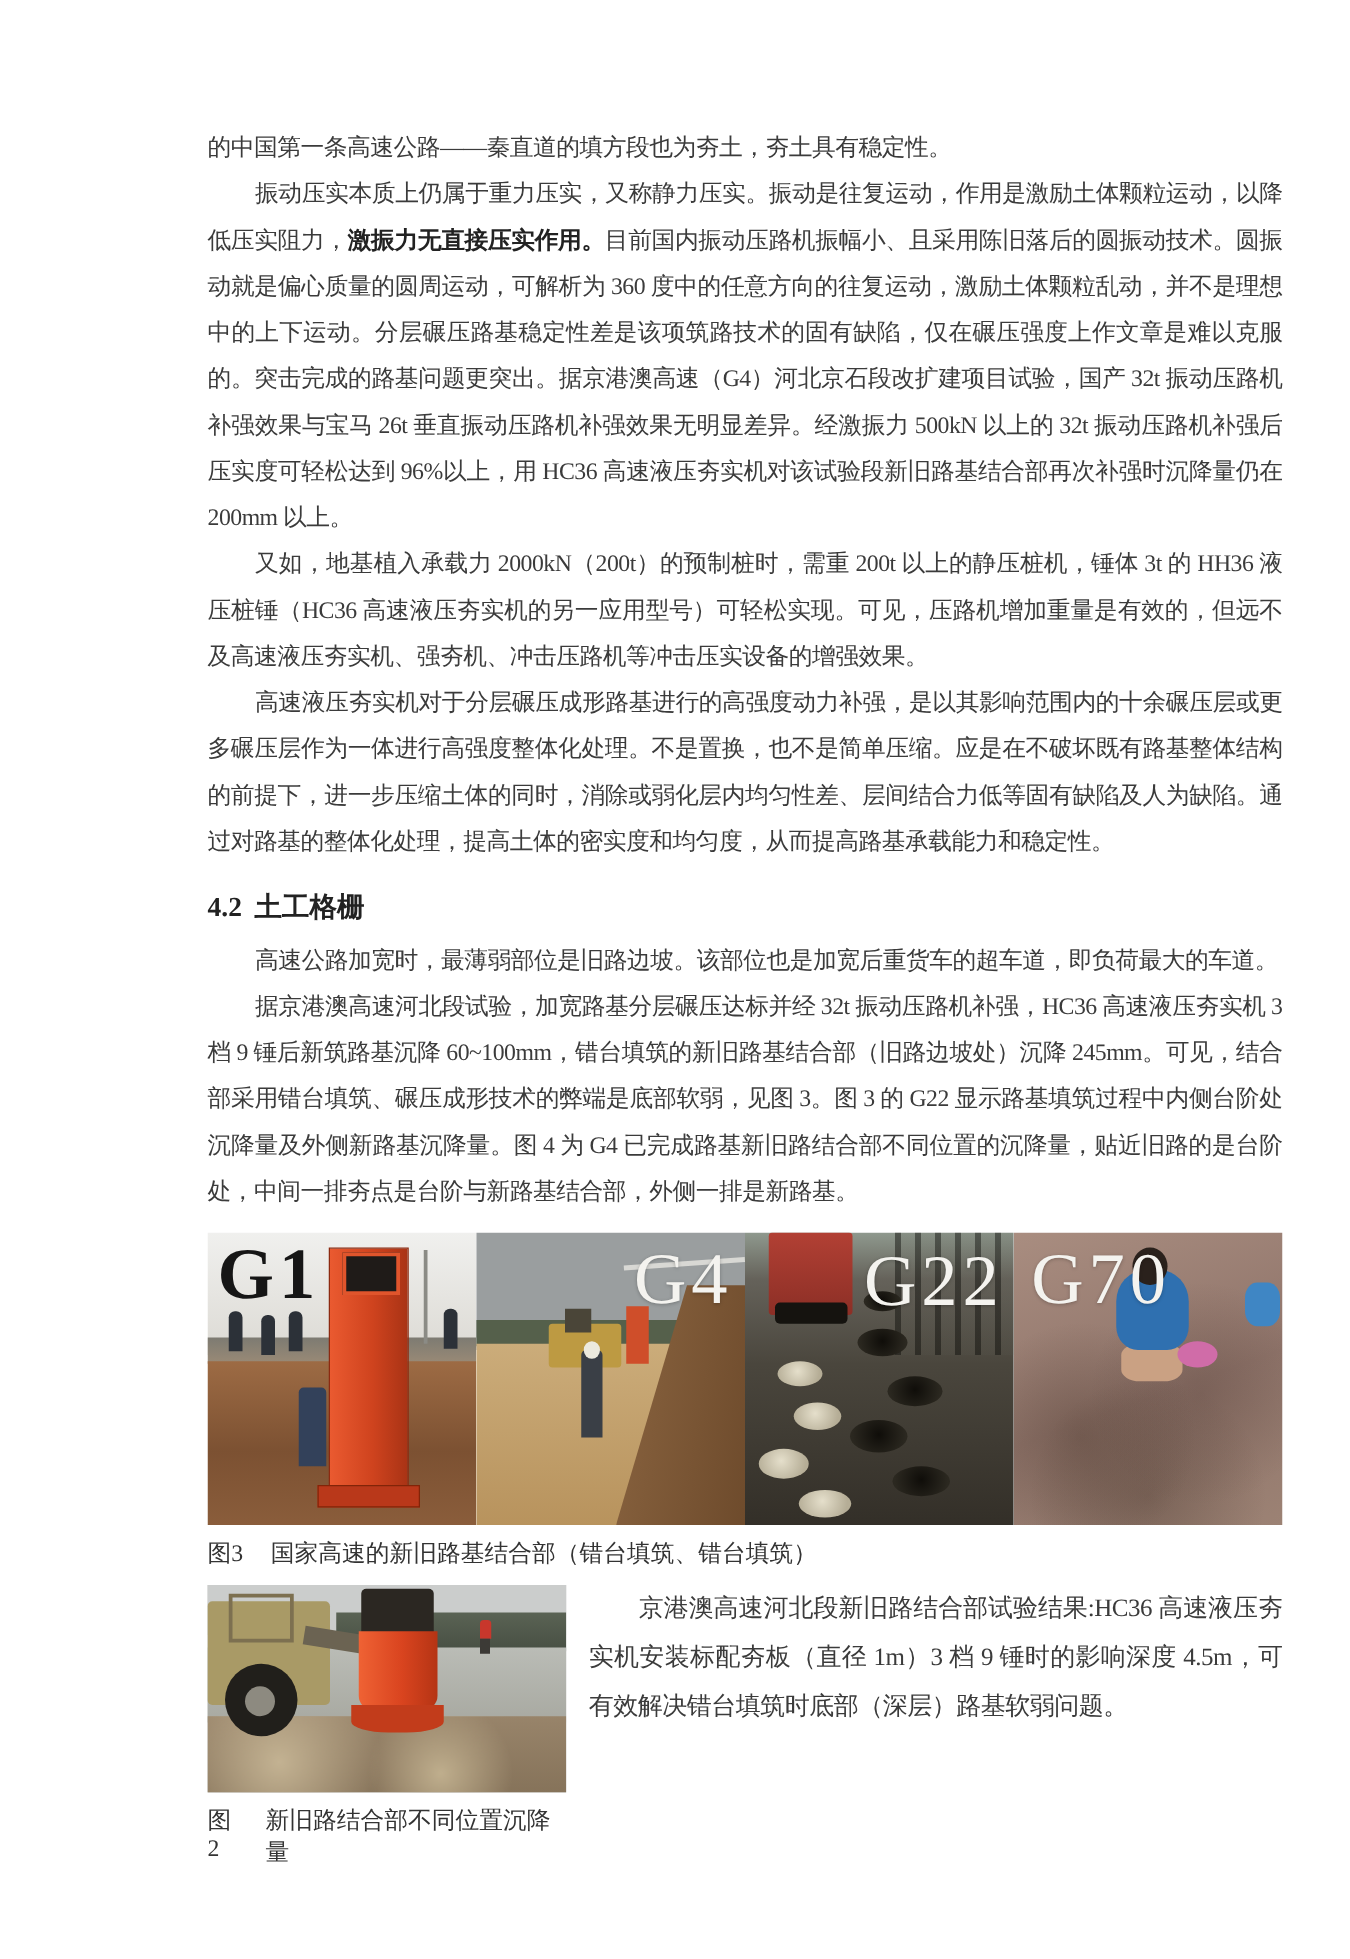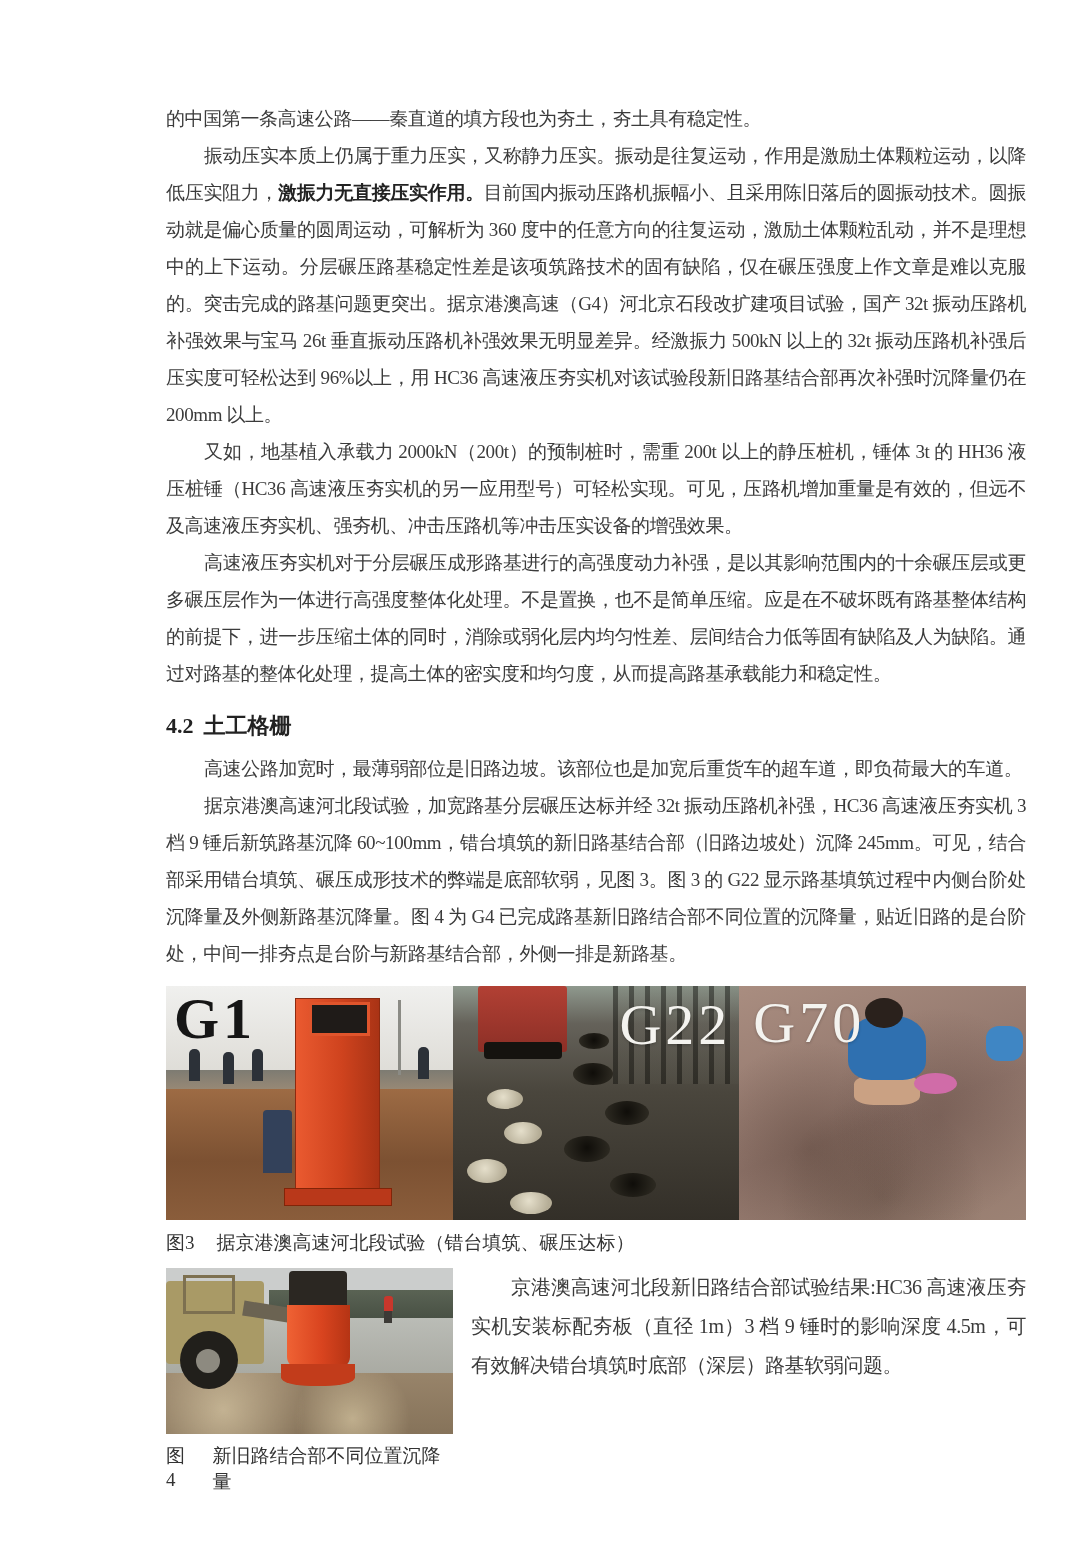--- a/index.html
+++ b/index.html
@@ -217,20 +217,33 @@
         <div class="shape fig-person g1-p2"></div>
         <div class="shape fig-person g1-p3"></div>
         <div class="shape fig-person g1-p4"></div>
         <div class="shape g1-tower"></div>
         <div class="shape g1-cab"></div>
         <div class="shape g1-base"></div>
         <div class="shape g1-op"></div>
         <div class="photo-label label-dark">G1</div>
       </div>
 
+      <div class="photo">
+        <div class="shape g4-sky"></div>
+        <div class="shape g4-trees"></div>
+        <div class="shape g4-rail"></div>
+        <div class="shape g4-ground"></div>
+        <div class="shape g4-slope"></div>
+        <div class="shape g4-loader"></div>
+        <div class="shape g4-cab"></div>
+        <div class="shape g4-attach"></div>
+        <div class="shape g4-person"></div>
+        <div class="shape g4-hat"></div>
+        <div class="photo-label label-light g4-label">G4</div>
+      </div>
 
       <div class="photo">
         <div class="shape g22-base"></div>
         <div class="shape g22-fence"></div>
         <div class="shape g22-machine"></div>
         <div class="shape g22-wheels"></div>
         <div class="shape disc-light g22-d1"></div>
         <div class="shape disc-light g22-d2"></div>
         <div class="shape disc-light g22-d3"></div>
         <div class="shape disc-light g22-d4"></div>
@@ -249,21 +262,21 @@
         <div class="shape g70-head"></div>
         <div class="shape g70-pink"></div>
         <div class="shape g70-bucket"></div>
         <div class="photo-label label-light g70-label">G70</div>
       </div>
 
     </div>
 
     <div class="caption">
       <span class="cap-label">图3</span>
-      <span>据京港澳高速河北段试验（错台填筑、碾压达标）</span>
+      <span>国家高速的新旧路基结合部（错台填筑、错台填筑）</span>
     </div>
 
     <div class="figure4-row">
 
       <div class="fig4-left">
         <div class="fig4-photo">
           <div class="shape f4-sky"></div>
           <div class="shape f4-trees"></div>
           <div class="shape f4-road"></div>
           <div class="shape f4-mud"></div>
@@ -272,21 +285,21 @@
           <div class="shape f4-wheel"></div>
           <div class="shape f4-hub"></div>
           <div class="shape f4-arm"></div>
           <div class="shape f4-comp-top"></div>
           <div class="shape f4-comp-body"></div>
           <div class="shape f4-comp-flange"></div>
           <div class="shape f4-red-person"></div>
           <div class="shape f4-red-legs"></div>
         </div>
         <div class="fig4-caption">
-          <span class="cap-label">图 4</span>
+          <span class="cap-label">图 2</span>
           <span>新旧路结合部不同位置沉降量</span>
         </div>
       </div>
 
       <div class="fig4-right">
         <p class="side-para indent">
           <span>京港澳高速河北段新旧路结合部试验结果:HC36 高速液压夯实机安装标配夯板（直径 1m）3 档 9 锤时的影响深度 4.5m，可有效解决错台填筑时底部（深层）路基软弱问题。</span>
         </p>
       </div>
 

